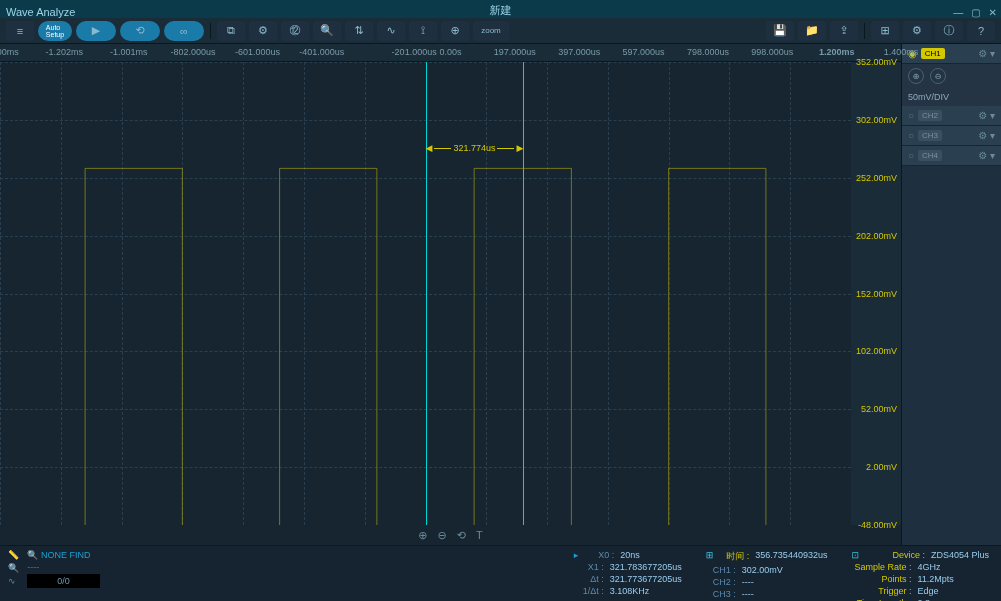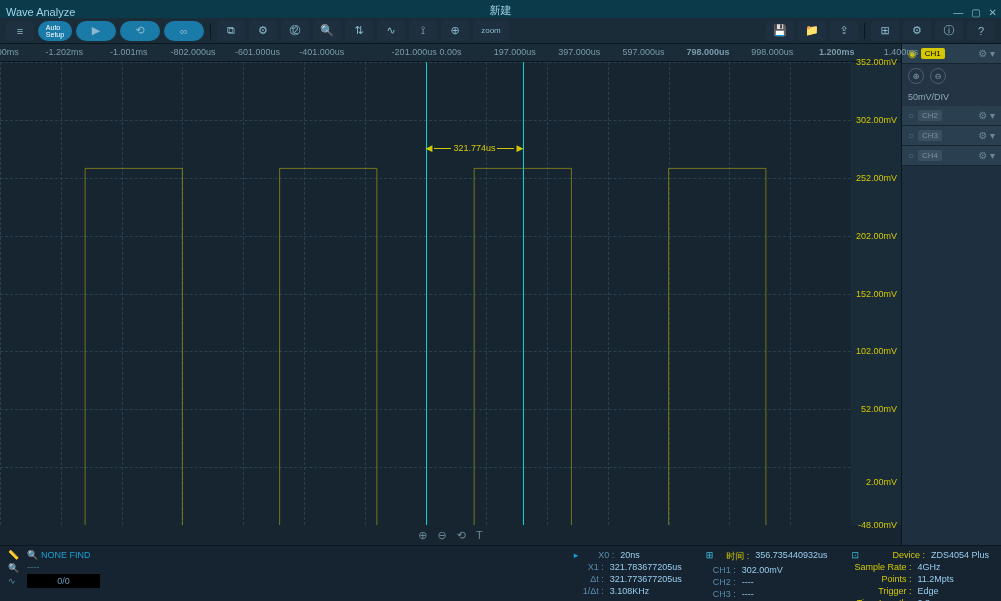--- a/index.html
+++ b/index.html
@@ -104,21 +104,21 @@
           <span style="left: 7.14286%;">-1.202ms</span>
           <span style="left: 14.2857%;">-1.001ms</span>
           <span style="left: 21.4286%;">-802.000us</span>
           <span style="left: 28.5714%;">-601.000us</span>
           <span style="left: 35.7143%;">-401.000us</span>
           <span style="left: 42.8571%; margin-left: 28px;">-201.000us</span>
           <span style="left: 50%;">0.00s</span>
           <span style="left: 57.1429%;">197.000us</span>
           <span style="left: 64.2857%;">397.000us</span>
           <span style="left: 71.4286%;">597.000us</span>
-          <span style="left: 78.5714%; font-weight: bold;">798.000us</span>
+          <span style="left: 78.5714%;">798.000us</span>
           <span style="left: 85.7143%;">998.000us</span>
           <span style="left: 92.8571%; font-weight: bold;">1.200ms</span>
           <span style="left: 100%;">1.400ms</span>
         </div>
       <div class="plotwrap">
         <div class="chlabel">CH1</div>
         <div class="plot" id="plot">
           <div id="grid">
               <div class="gridv" style="left: 0%;"></div>
               <div class="gridv" style="left: 7.14286%;"></div>
@@ -157,21 +157,21 @@
           </div>
         </div>
         <div class="vaxis" id="vaxis">
             <span style="top: 0%;">352.00mV</span>
             <span style="top: 12.5%;">302.00mV</span>
             <span style="top: 25%;">252.00mV</span>
             <span style="top: 37.5%;">202.00mV</span>
             <span style="top: 50%;">152.00mV</span>
             <span style="top: 62.5%;">102.00mV</span>
             <span style="top: 75%;">52.00mV</span>
-            <span style="top: 87.5%; margin-top: 15px;">2.00mV</span>
+            <span style="top: 87.5%;">2.00mV</span>
             <span style="top: 100%;">-48.00mV</span>
           </div>
       </div>
       <div class="plottools">
         <span>⊕</span>
         <span>⊖</span>
         <span>⟲</span>
         <span>T</span>
       </div>
     </div>

